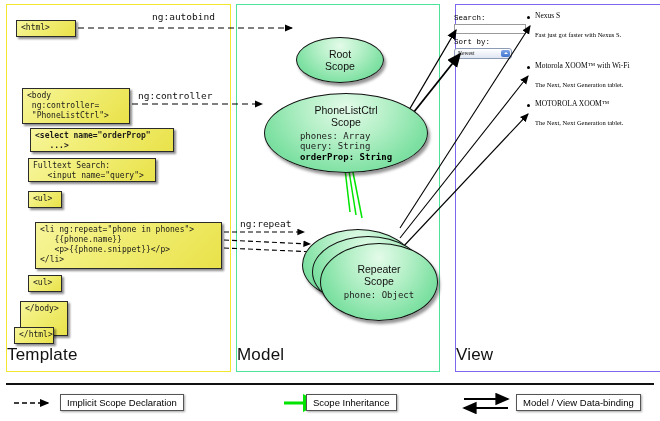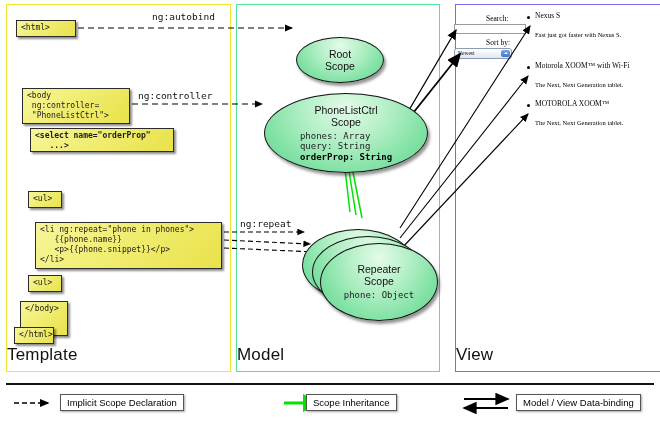--- a/index.html
+++ b/index.html
@@ -35,21 +35,21 @@
   .e-title{font-size:10.5px;color:#111;line-height:12px;}
   .e-props{font-family:"DejaVu Sans Mono","Liberation Mono",monospace;
            font-size:9px;line-height:10.5px;color:#222;margin-top:3px;text-align:left;}
   .e-props .bd{font-weight:bold;color:#000;}
 
   
   .nglabel{position:absolute;font-family:"DejaVu Sans Mono","Liberation Mono",monospace;
            font-size:9.5px;color:#111;white-space:nowrap;}
 
   
-  .v-lab{position:absolute;font-family:Liberation Serif, serif;font-size:7.5px;color:#000;margin-left:32px;}
+  .v-lab{position:absolute;font-family:Liberation Mono, monospace;font-size:7.5px;color:#000;}
   .v-input{position:absolute;border:1px solid #9a9a9a;background:#fff;box-sizing:border-box;}
   .v-select{position:absolute;box-sizing:border-box;border:1px solid #8d9bb5;border-radius:3px;
             background:linear-gradient(#ffffff,#dfe6f2);
             font-family:"Liberation Serif",serif;font-size:5.5px;color:#111;
             padding:0 12px 0 3px;line-height:9px;}
   .v-select .knob{position:absolute;right:1px;top:1px;width:9px;height:7px;border-radius:2px;
                   background:linear-gradient(#7ea6e8,#3f74cf);}
   .v-select .knob:after{content:"";position:absolute;left:3px;top:2px;
                   border-left:2px solid transparent;border-right:2px solid transparent;
                   border-bottom:2px solid #fff;}
@@ -84,20 +84,22 @@
 
   <div class="ybox" style="left:16px;top:20px;width:60px;height:17px;">&lt;html&gt;</div>
 
   <div class="ybox" style="left:22px;top:88px;width:108px;height:36px;">&lt;body
  ng:controller=
  "PhoneListCtrl"&gt;</div>
 
   <div class="ybox b" style="left:30px;top:128px;width:144px;height:24px;">&lt;select name="orderProp"
    ...&gt;</div>
 
+  <div class="ybox" style="left:28px;top:158px;width:128px;height:24px;">Fulltext Search:
+   &lt;input name="query"&gt;</div>
 
   <div class="ybox" style="left:28px;top:191px;width:34px;height:17px;">&lt;ul&gt;</div>
 
   <div class="ybox" style="left:35px;top:222px;width:187px;height:47px;">&lt;li ng:repeat="phone in phones"&gt;
    {{phone.name}}
    &lt;p&gt;{{phone.snippet}}&lt;/p&gt;
 &lt;/li&gt;</div>
 
   <div class="ybox" style="left:28px;top:275px;width:34px;height:17px;">&lt;ul&gt;</div>
 

